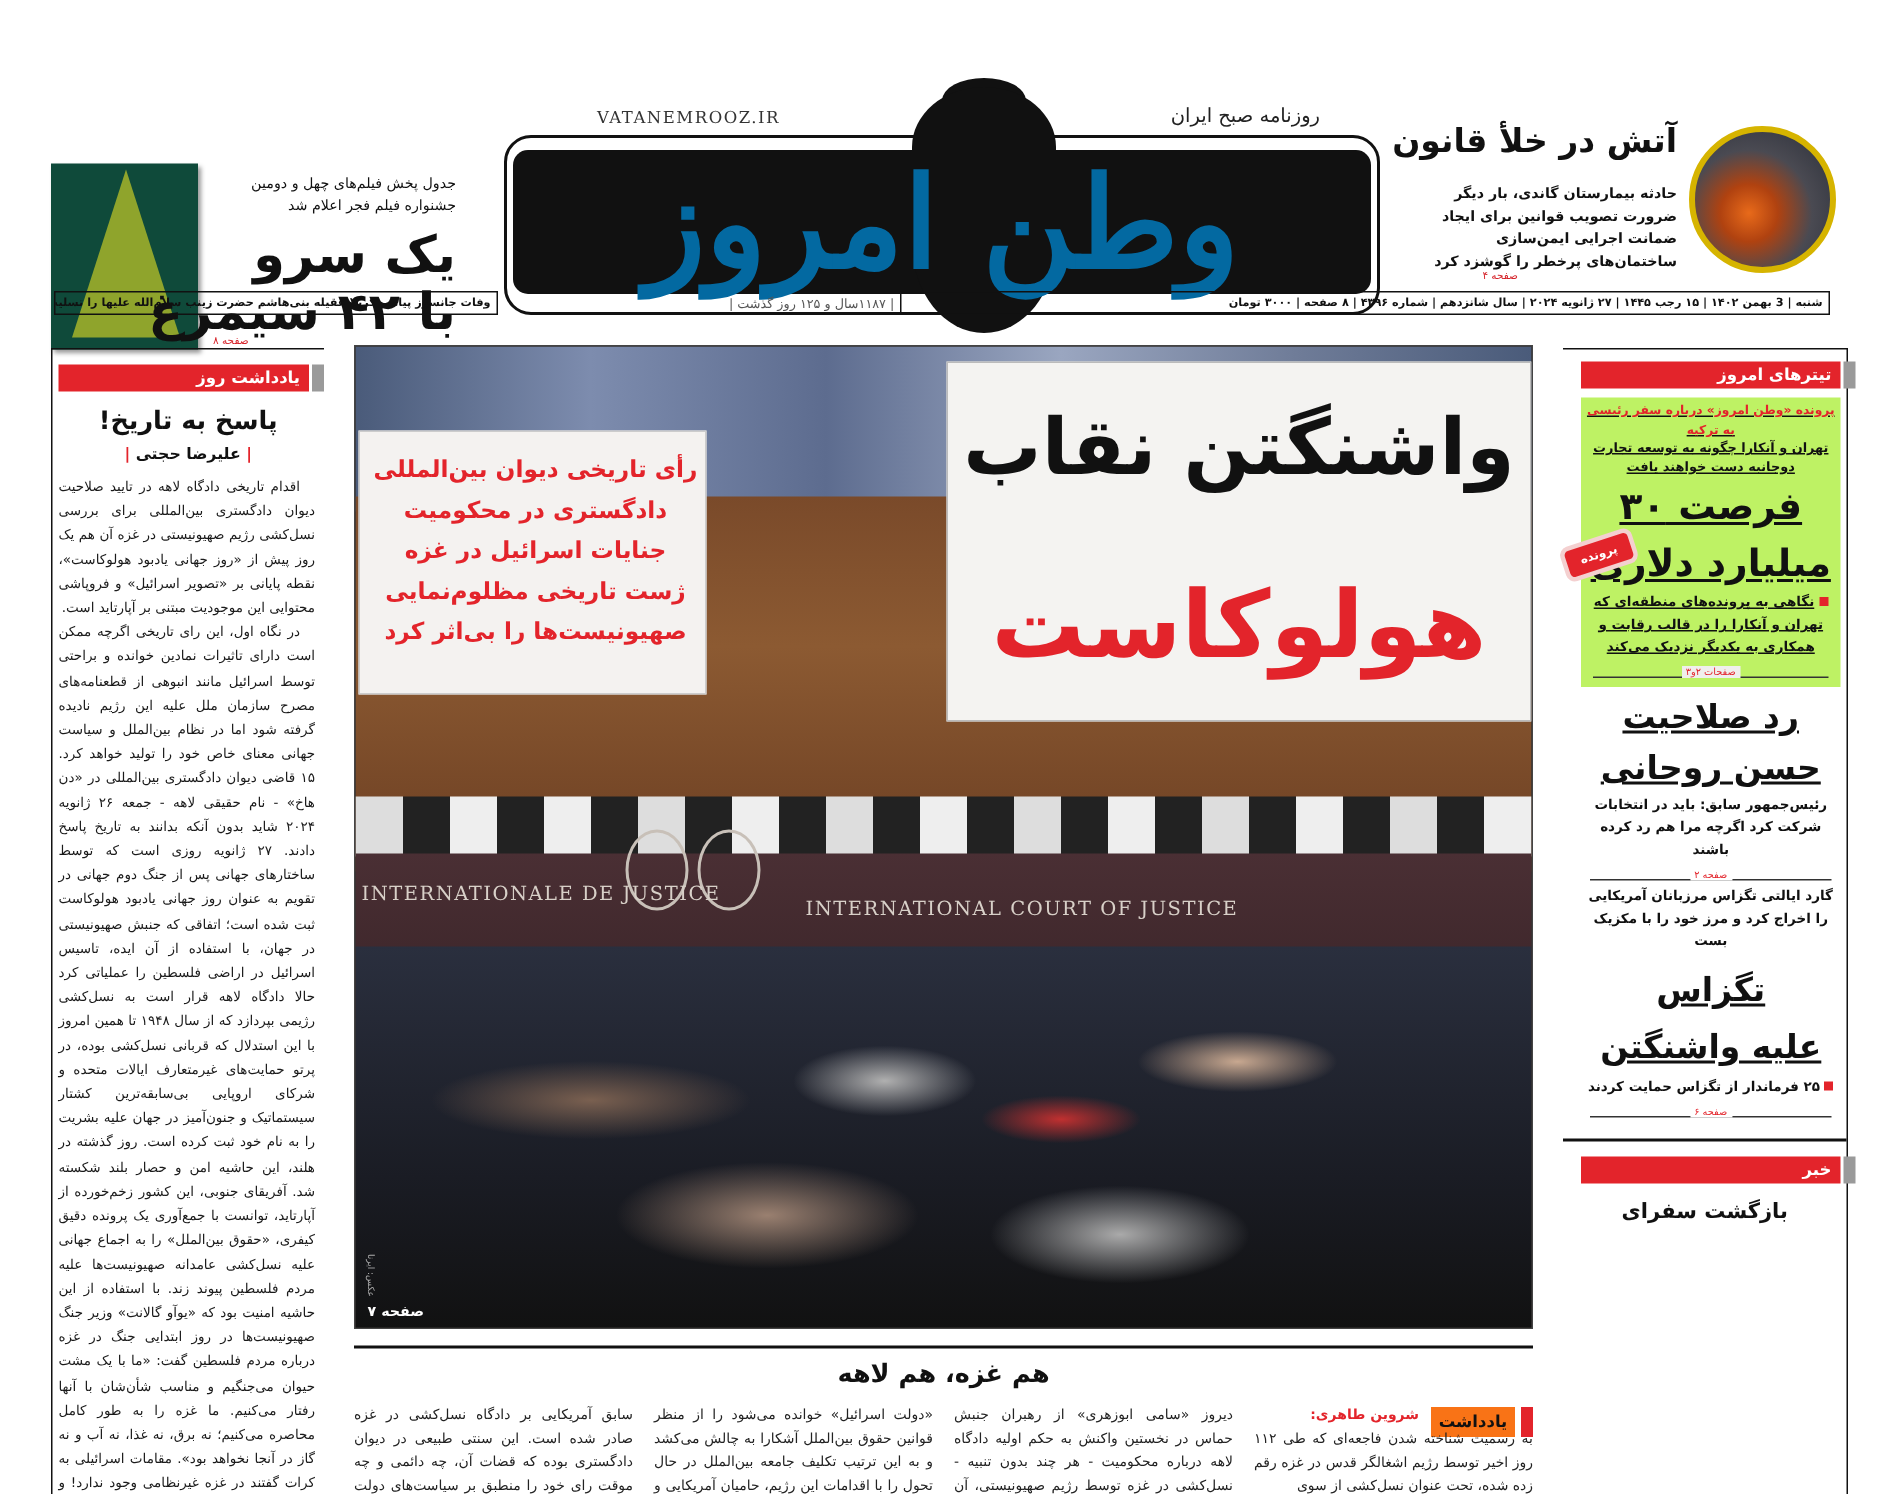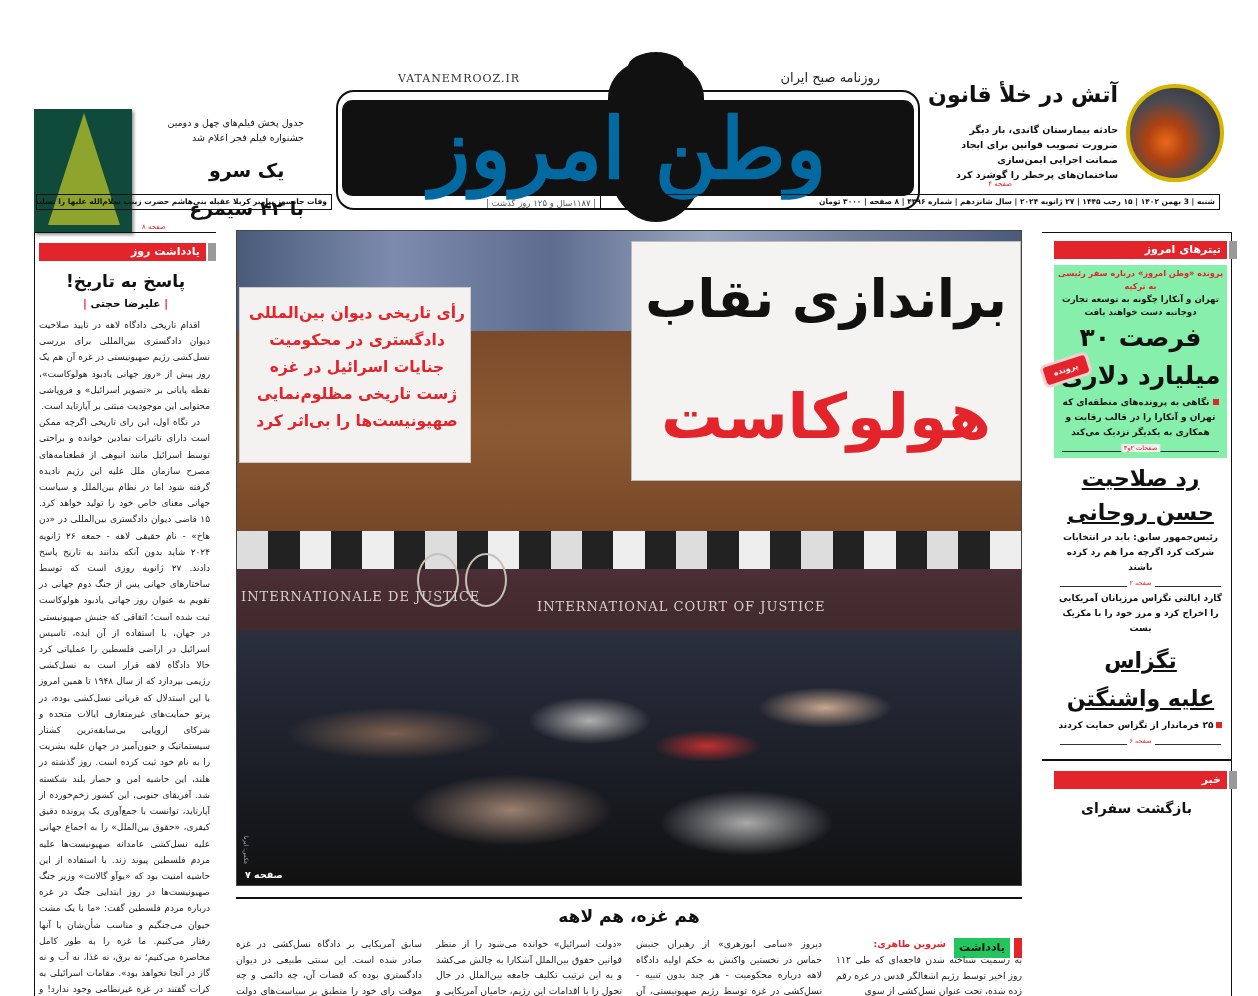--- a/index.html
+++ b/index.html
@@ -23,21 +23,21 @@
   .fire-img { position: absolute; right: 0; top: 4px; width: 98px; height: 98px; border-radius: 50%; border: 4px solid #d6b400; background: radial-gradient(circle at 40% 60%, #e86a1a 0%, #b04210 25%, #4a4a52 55%, #2a2e38 100%); }
   .fire-title { position: absolute; right: 106px; top: 2px; font-size: 22px; font-weight: bold; white-space: nowrap; }
   .fire-body { position: absolute; right: 106px; top: 42px; width: 180px; font-size: 9.5px; line-height: 15px; font-weight: bold; text-align: right; }
   .fire-page { position: absolute; right: 212px; top: 100px; font-size: 7px; color: #d6232a; }
 
   
   #teaser-film { left: 34px; top: 84px; width: 294px; height: 124px; margin-top: 25px; }
   .film-img { position: absolute; left: 0; top: 0; width: 98px; height: 124px; background: #0f4a3a; box-shadow: 2px 2px 3px #999; overflow: hidden; }
   .film-tree { position: absolute; left: 14px; top: 4px; width: 0; height: 0; border-left: 36px solid transparent; border-right: 36px solid transparent; border-bottom: 112px solid #8fa42c; }
   .film-kicker { position: absolute; right: 24px; top: 6px; width: 170px; font-size: 9.5px; line-height: 15px; text-align: right; }
-  .film-title { position: absolute; right: 24px; top: 42px; font-size: 19px; font-weight: bold; line-height: 38px; text-align: center; white-space: nowrap; }
+  .film-title { position: absolute; right: 24px; top: 42px; font-size: 34px; font-weight: bold; line-height: 38px; text-align: right; white-space: nowrap; }
   .film-page { position: absolute; left: 108px; top: 114px; font-size: 7px; color: #d6232a; }
 
   
   .date-bar { top: 194px; height: 16px; border: 1.5px solid #111; font-size: 7.5px; font-weight: bold; line-height: 13px; padding: 0 4px; white-space: nowrap; overflow: hidden; }
   #date-right { left: 600px; width: 620px; text-align: right; }
   #date-left { left: 36px; width: 296px; text-align: right; }
   .date-bar span { display: inline-block; }
 
   
   #editorial { left: 34px; top: 232px; width: 182px; height: 764px; border-top: 1.5px solid #111; border-left: 1.5px solid #111; border-radius: 0 0 0 0; }
@@ -66,27 +66,27 @@
   .ph-head-red { position: absolute; left: 0; top: 130px; width: 100%; text-align: center; font-size: 62px; font-weight: bold; color: #e3242b; line-height: 90px; }
   .ph-credit { position: absolute; left: 6px; top: 605px; font-size: 6px; color: #aaa; writing-mode: vertical-rl; }
   .ph-page { position: absolute; left: 8px; top: 638px; font-size: 9.5px; color: #fff; font-weight: bold; }
 
   
   #bottom-rule { left: 236px; top: 897px; width: 786px; height: 2px; background: #111; }
   #bottom-title { left: 236px; top: 906px; width: 786px; text-align: center; font-size: 17px; font-weight: bold; }
   .bcol { top: 936px; width: 186px; font-size: 9.3px; line-height: 15.5px; text-align: justify; text-align-last: right; color: #222; }
   .yad-badge { position: absolute; left: 952px; top: 938px; width: 70px; height: 20px; }
   .yad-badge .red { position: absolute; right: 0; top: 0; width: 8px; height: 20px; background: #e3242b; }
-  .yad-badge .txt { position: absolute; right: 12px; top: 0; width: 56px; height: 20px; background: #22c55e; font-size: 11px; font-weight: bold; line-height: 20px; text-align: center; }
+  .yad-badge .txt { position: absolute; right: 12px; top: 0; width: 56px; height: 20px; background: #f97316; font-size: 11px; font-weight: bold; line-height: 20px; text-align: center; }
   .author-red { color: #e3242b; font-weight: bold; }
 
   
   #sidebar { left: 1042px; top: 232px; width: 190px; height: 764px; border-top: 1.5px solid #111; border-right: 1.5px solid #111; }
   .sb-bar { margin: 8px 4px 0 12px; }
-  .sb-box { margin: 6px 4px 0 12px; background: #86efac; padding: 2px 2px 4px; position: relative; }
+  .sb-box { margin: 6px 4px 0 12px; background: #bef264; padding: 2px 2px 4px; position: relative; text-decoration: underline; }
   .sb-kicker-red { font-size: 8.2px; color: #e3242b; text-align: center; font-weight: bold; line-height: 13px; }
   .sb-kicker { font-size: 8.6px; text-align: center; font-weight: bold; line-height: 13px; }
   .sb-head { font-size: 25px; font-weight: bold; text-align: center; line-height: 38px; }
   .sb-bullet { font-size: 9px; line-height: 15px; text-align: center; font-weight: bold; }
   .sb-bullet .sq { display: inline-block; width: 6px; height: 6px; background: #e3242b; margin-left: 3px; }
   .sb-pageline { position: relative; height: 10px; margin: 2px 6px; border-bottom: 1px solid #333; }
   .sb-pageline span { position: absolute; left: 50%; transform: translateX(-50%); top: 2px; background: #fff; padding: 0 3px; font-size: 6.5px; color: #e3242b; }
   .sb-box .sb-pageline span { background: #f0efed; }
   .stamp { position: absolute; left: -10px; top: 96px; width: 44px; height: 18px; background: #e3242b; color: #fff; font-size: 8px; font-weight: bold; text-align: center; line-height: 18px; transform: rotate(-18deg); border-radius: 3px; box-shadow: 0 0 0 3px #f4d0d0; }
   .sb-title { font-size: 22px; font-weight: bold; text-align: center; line-height: 36px; margin-top: 4px; text-decoration: underline; }
@@ -167,21 +167,21 @@
   <div class="ph-dais"></div>
   <div class="ph-emblem" style="left:180px;"></div>
   <div class="ph-emblem" style="left:228px;"></div>
   <div class="ph-dais-text" style="left:4px;">INTERNATIONALE DE JUSTICE</div>
   <div class="ph-dais-text" style="left:300px; top:368px;">INTERNATIONAL COURT OF JUSTICE</div>
   <div class="ph-crowd"></div>
   <div class="ph-panel-left">
     <div class="ph-panel-left-text">رأی تاریخی دیوان بین‌المللی دادگستری در محکومیت جنایات اسرائیل در غزه ژست تاریخی مظلوم‌نمایی صهیونیست‌ها را بی‌اثر کرد</div>
   </div>
   <div class="ph-panel-right">
-    <div class="ph-head-black">براندازی نقاب</div>
+    <div class="ph-head-black">واشنگتن نقاب</div>
     <div class="ph-head-red">هولوکاست</div>
   </div>
   <div class="ph-credit">عکس: ایرنا</div>
   <div class="ph-page">صفحه ۷</div>
 </div>
 
 <div id="bottom-rule" class="abs"></div>
 <div id="bottom-title" class="abs">هم غزه، هم لاهه</div>
 <div class="yad-badge">
   <div class="red"></div>

